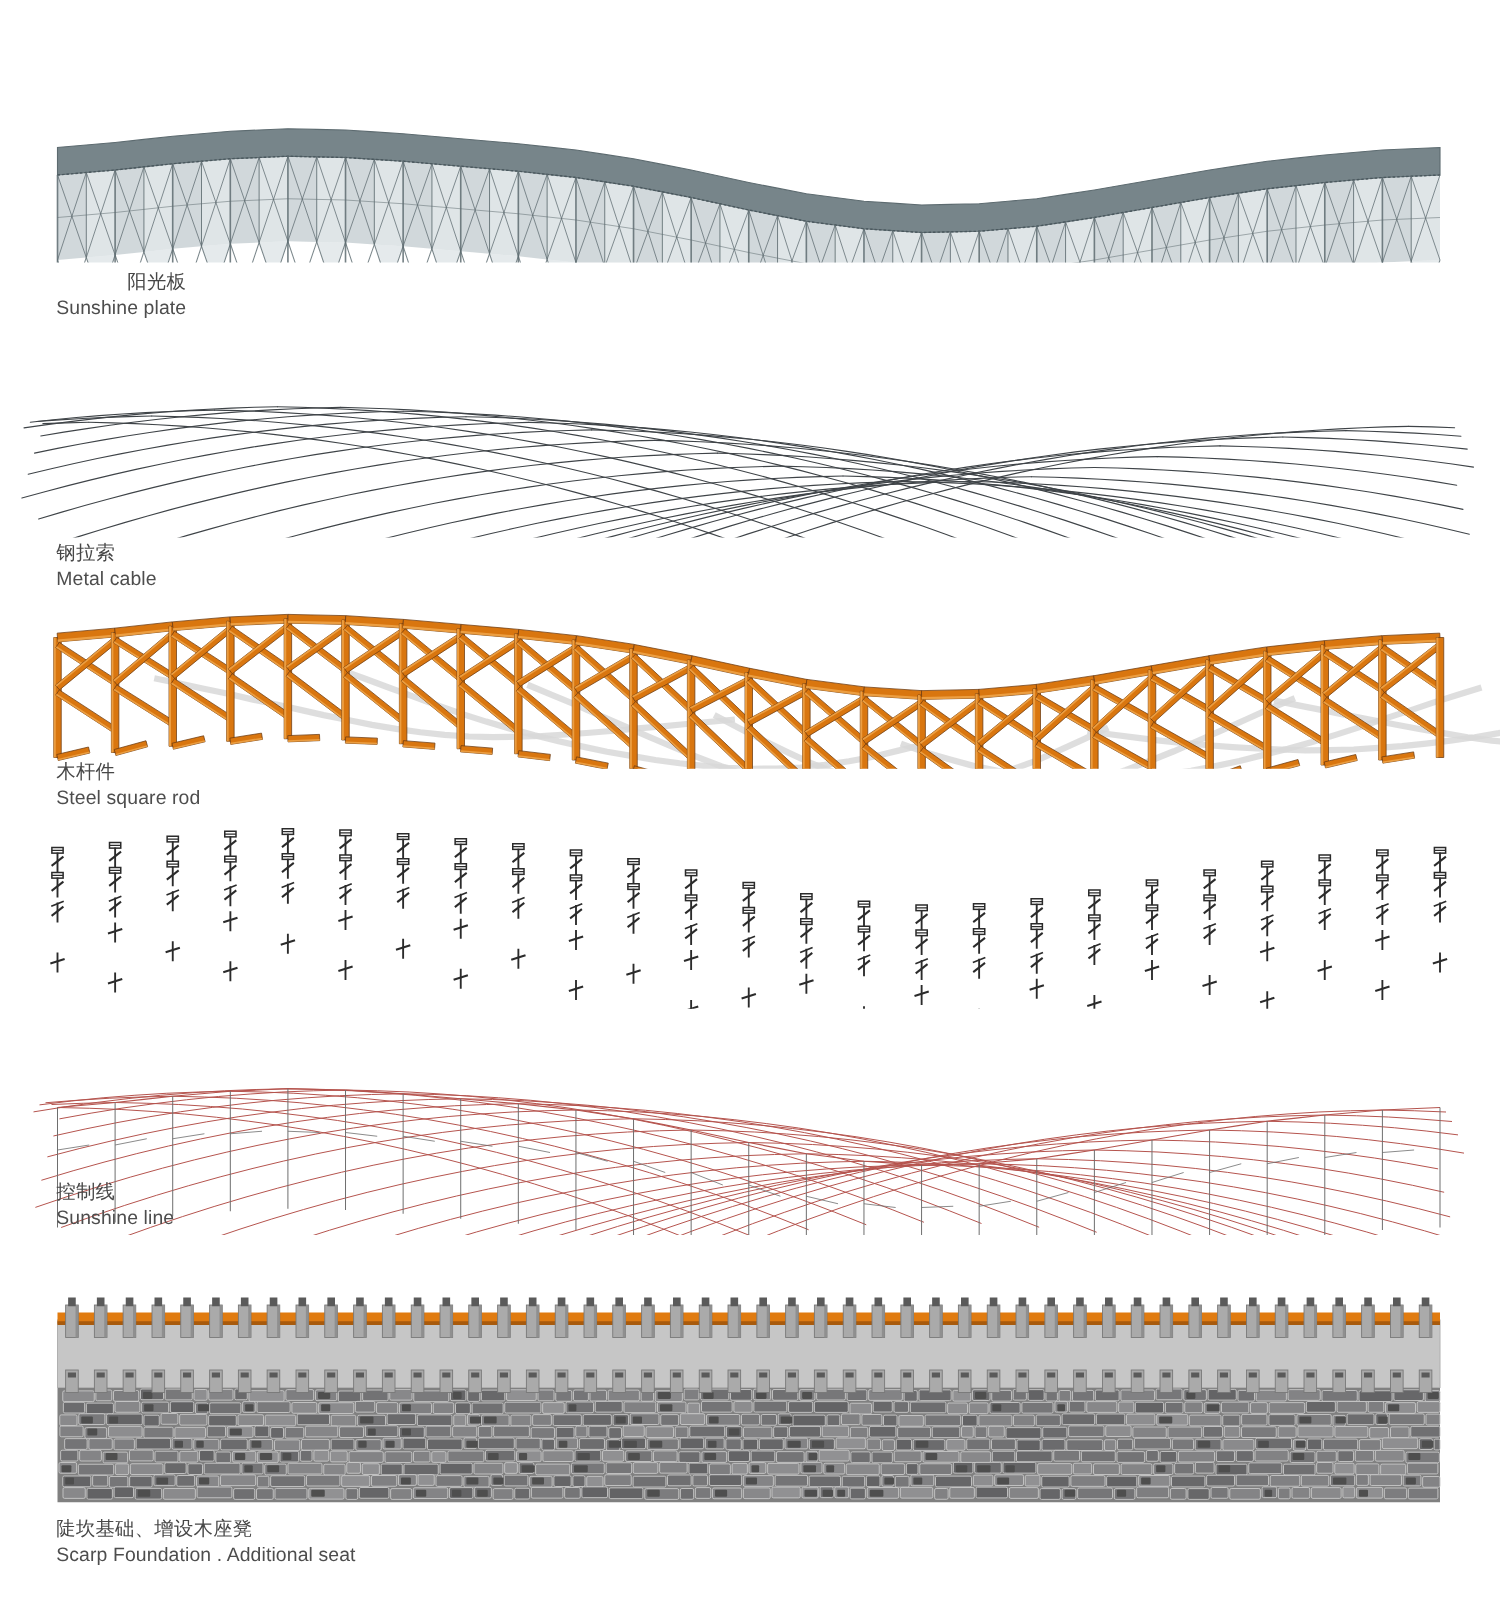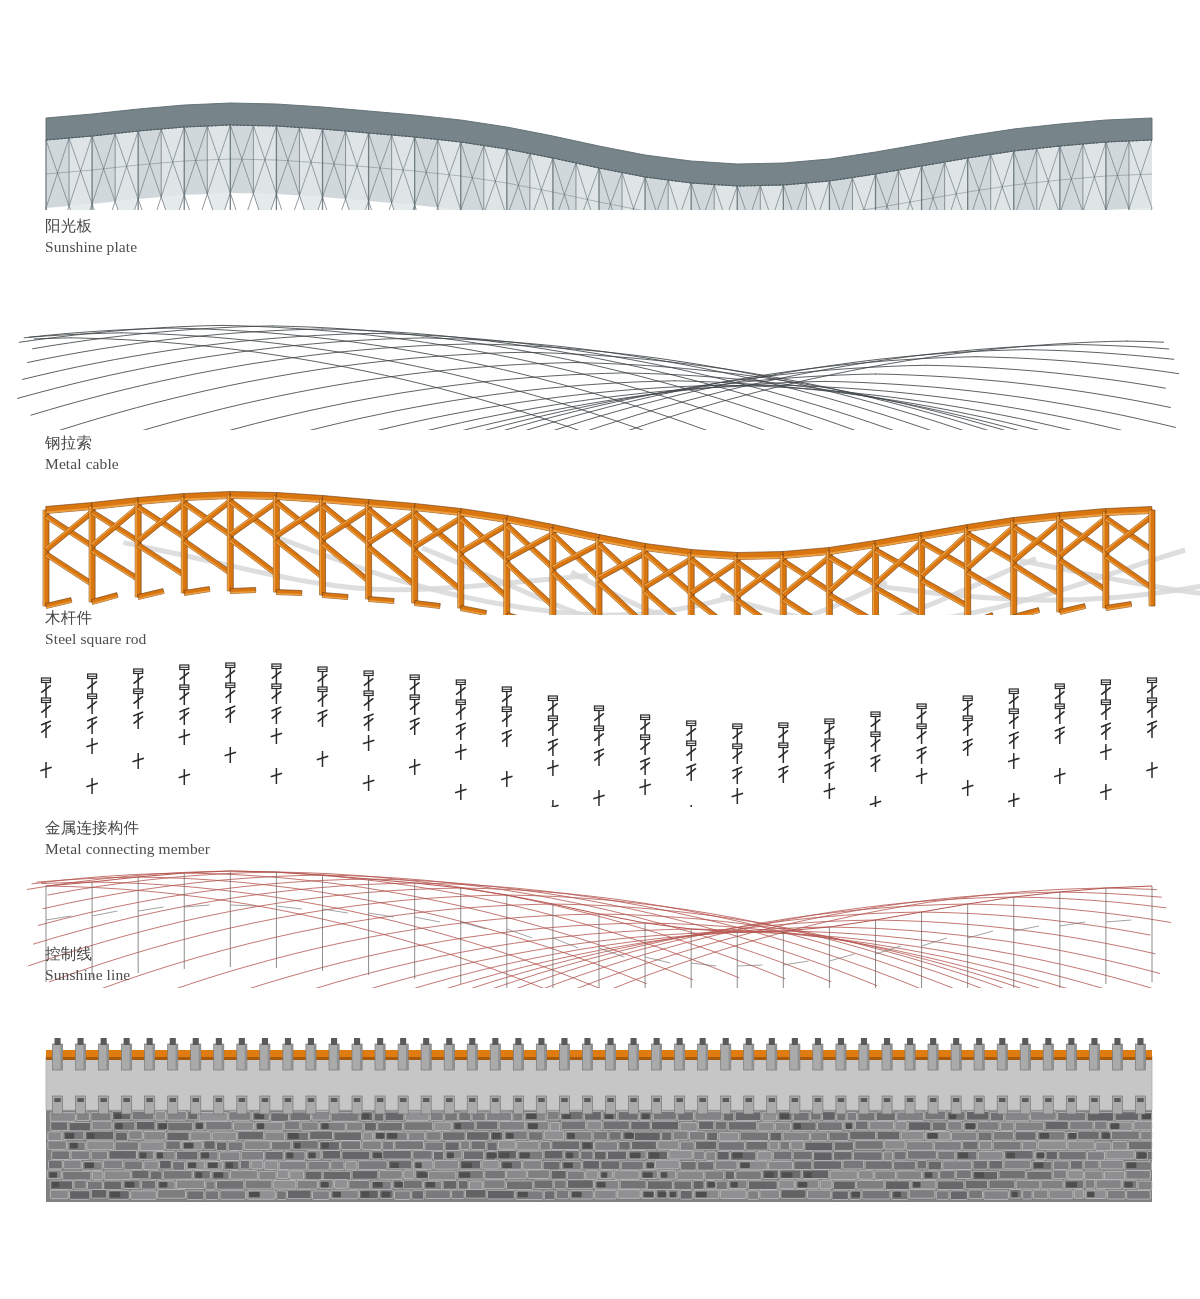--- a/index.html
+++ b/index.html
@@ -27,21 +27,20 @@
     font-size:15.5px;
     letter-spacing:0.2px;
     color:#474747;
   }
   .caption .en{
     display:block;
     font-size:15.5px;
     letter-spacing:0.1px;
     color:#4d4d4d;
     margin-top:1px;
-    font-family:Liberation Serif, serif;
   }
 </style>
 </head>
 <body>
 
 <div class="sheet">
 
   <div class="layer" style="top:78px;height:132px;">
     <svg id="svg-sunshine" width="1200" height="132" viewBox="0 0 1200 132">
         <g>
@@ -359,21 +358,21 @@
           <line x1="1105.9166666666667" y1="64" x2="1105.9166666666667" y2="162" stroke="#5d6b70" stroke-width="1.3" stroke-opacity="0.85"></line>
           <path d="M1105.9 132.0 L1117.4 165.5 L1129.0 131.0" fill="none" stroke="#5d6b70" stroke-width="0.85" stroke-opacity="0.8"></path>
           <line x1="1128.9583333333333" y1="63" x2="1152" y2="130.000048" stroke="#5d6b70" stroke-width="0.8" stroke-opacity="0.75"></line>
           <line x1="1152" y1="62.000048" x2="1128.9583333333333" y2="131" stroke="#5d6b70" stroke-width="0.8" stroke-opacity="0.75"></line>
           <line x1="1128.9583333333333" y1="97" x2="1152" y2="96.00004799999999" stroke="#5d6b70" stroke-width="0.7" stroke-opacity="0.6"></line>
           <line x1="1128.9583333333333" y1="63" x2="1128.9583333333333" y2="131" stroke="#5d6b70" stroke-width="0.8" stroke-opacity="0.85"></line>
           <path d="M1129.0 131.0 L1140.5 164.5 L1152.0 130.0" fill="none" stroke="#5d6b70" stroke-width="0.85" stroke-opacity="0.8"></path>
         </g>
       </svg>
   </div>
-  <div class="caption" style="top:216px;">
+  <div class="caption" style="top:216px;text-align:right;">
     <span class="cn">阳光板</span>
     <span class="en">Sunshine plate</span>
   </div>
 
   <div class="layer" style="top:288px;height:142px;">
     <svg id="svg-cable" width="1200" height="142" viewBox="0 0 1200 142">
         <g fill="none" stroke="#3f4448" stroke-width="0.85" stroke-linecap="round">
           <path d="M71.1 49.8 L52.7 50.3 L34.3 50.9 "></path>
           <path d="M121.4 44.8 L103.0 45.3 L84.5 45.9 L66.1 46.8 L47.7 47.9 L29.2 49.2 "></path>
           <path d="M171.7 40.1 L153.2 40.5 L134.8 41.2 L116.4 42.1 L97.9 43.2 L79.5 44.5 L61.1 46.0 L42.6 47.8 L24.2 49.8 "></path>
@@ -1307,24 +1306,20 @@
             <line x1="0" y1="-7" x2="0" y2="9" stroke="#2b2b2b" stroke-width="1.5"></line>
             <line x1="-4.7280645216403325" y1="3.693968851953949" x2="4.7280645216403325" y2="-3.693968851953949" stroke="#2b2b2b" stroke-width="1.6"></line>
             <line x1="-5" y1="-4" x2="5" y2="-8" stroke="#2b2b2b" stroke-width="1.4"></line>
           </g>
           <g transform="translate(1152.0,114.0)">
             <line x1="0" y1="-7" x2="0" y2="9" stroke="#2b2b2b" stroke-width="1.5"></line>
             <line x1="-5.706339097770921" y1="1.8541019662496843" x2="5.706339097770921" y2="-1.8541019662496843" stroke="#2b2b2b" stroke-width="1.6"></line>
           </g>
         </g>
       </svg>
-  </div>
-  <div class="caption" style="top:818px;">
-    <span class="cn">金属连接构件</span>
-    <span class="en">Metal connecting member</span>
   </div>
 
   <div class="layer" style="top:862px;height:126px;">
     <svg id="svg-control" width="1200" height="126" viewBox="0 0 1200 126">
         <g fill="none" stroke="#b5544e" stroke-width="0.8">
           <path d="M46.0 24.0 L69.0 22.0 L92.1 20.0 L115.1 17.5 L138.2 15.0 L161.2 13.0 L184.3 11.0 L207.3 10.0 L230.3 9.0 L253.4 9.5 L276.4 10.0 L299.5 11.5 L322.5 13.0 L345.5 15.0 L368.6 17.0 L391.6 19.0 L414.7 21.0 L437.7 23.5 L460.8 26.0 L483.8 29.5 L506.8 33.0 L529.9 37.5 L552.9 42.0 L576.0 47.0 L599.0 52.0 L622.0 56.5 L645.1 61.0 L668.1 64.0 L691.2 67.0 L714.2 68.5 L737.3 70.0 L760.3 69.5 L783.3 69.0 L806.4 67.0 L829.4 65.0 L852.5 61.5 L875.5 58.0 L898.5 54.0 L921.6 50.0 L944.6 46.0 L967.7 42.0 L990.7 38.5 L1013.8 35.0 L1036.8 32.5 L1059.8 30.0 L1082.9 28.0 L1105.9 26.0 L1129.0 25.0 L1152.0 24.0 " stroke-width="1"></path>
           <path d="M46.0 24.0 "></path>
           <path d="M92.1 20.0 L66.6 20.6 L41.2 21.6 "></path>
           <path d="M138.2 15.0 L112.7 15.6 L87.3 16.6 L61.9 18.2 L36.4 20.2 "></path>
           <path d="M184.3 11.0 L158.8 11.6 L133.4 12.6 L107.9 14.2 L82.5 16.2 L57.1 18.8 L31.6 21.9 "></path>
@@ -2281,14 +2276,18 @@
           <rect x="1091.4" y="2" width="6.1" height="7" fill="#5a5a5a"></rect>
           <rect x="1112.4" y="8" width="10.1" height="26" fill="#aaaaaa" stroke="#777" stroke-width="0.7"></rect>
           <rect x="1120.3" y="8" width="2.2" height="26" fill="#8f8f8f"></rect>
           <rect x="1114.4" y="2" width="6.1" height="7" fill="#5a5a5a"></rect>
           <rect x="1135.4" y="8" width="10.1" height="26" fill="#aaaaaa" stroke="#777" stroke-width="0.7"></rect>
           <rect x="1143.3" y="8" width="2.2" height="26" fill="#8f8f8f"></rect>
           <rect x="1137.4" y="2" width="6.1" height="7" fill="#5a5a5a"></rect>
         </g>
       </svg>
   </div>
+  <div class="caption" style="top:1214px;">
+    <span class="cn">陡坎基础、增设木座凳</span>
+    <span class="en">Scarp Foundation . Additional seat</span>
+  </div>
 
 </div>
 
 </body></html>

